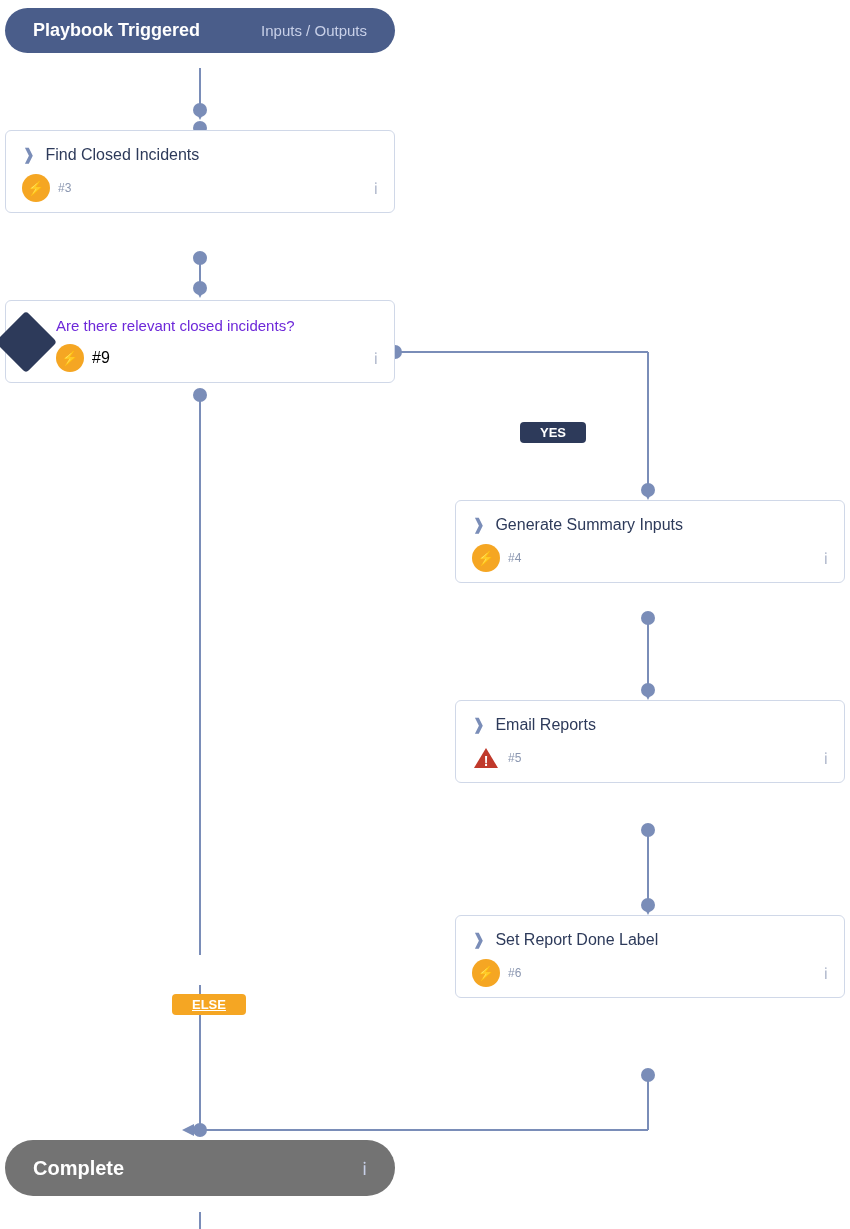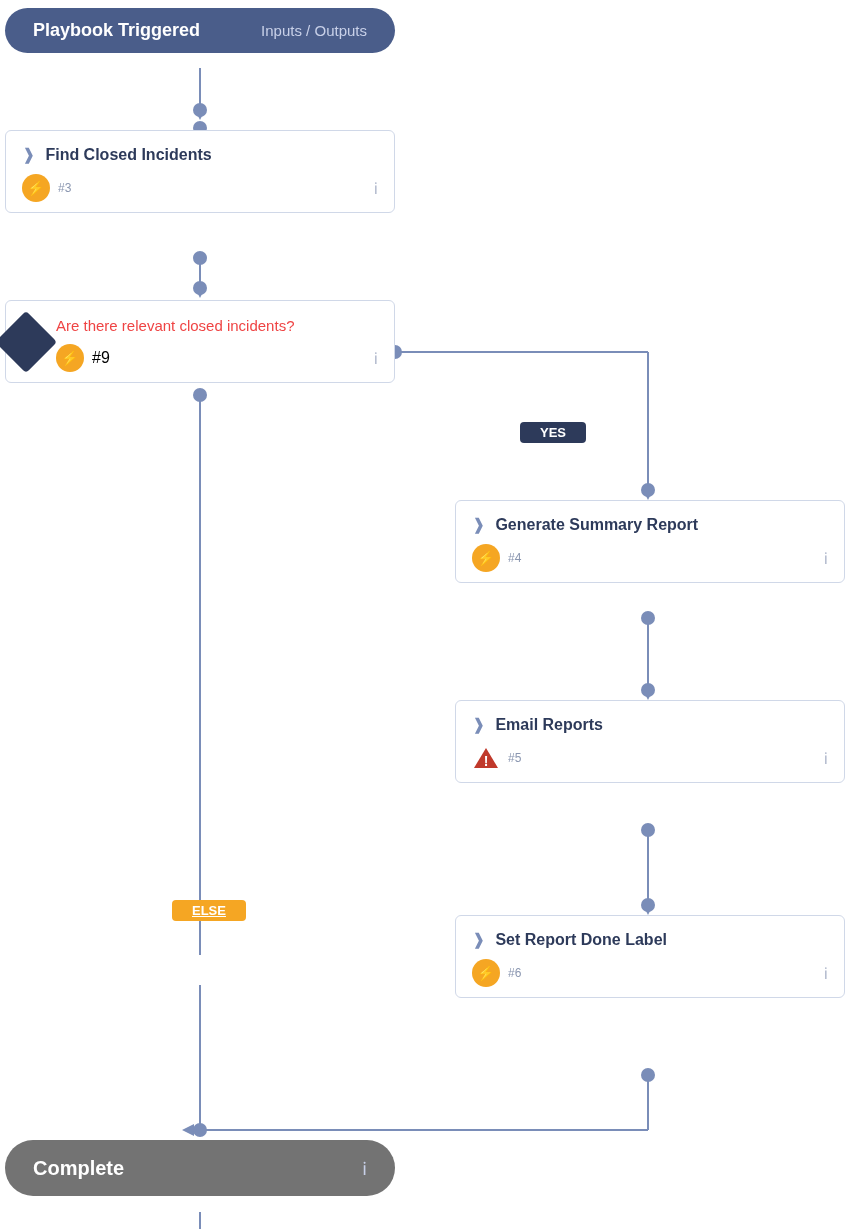--- a/index.html
+++ b/index.html
@@ -66,21 +66,21 @@
       gap: 10px;
       margin-bottom: 10px;
     }
     .task-node .chevron-icon {
       color: #7a8db8;
       font-size: 16px;
     }
     .task-node .task-title {
       font-size: 16px;
       color: #2d3a5a;
-      font-weight: 700;
+      font-weight: 400;
       text-align: center;
     }
     .task-node .task-footer {
       display: flex;
       align-items: center;
       justify-content: space-between;
     }
     .task-node .task-id {
       font-size: 12px;
       color: #8a96b0;
@@ -118,21 +118,21 @@
       top: 50%;
       transform: translateY(-50%);
       width: 44px;
       height: 44px;
       background: #2d3a5a;
       transform: translateY(-50%) rotate(45deg);
       border-radius: 4px;
     }
     .condition-node .task-title {
       font-size: 15px;
-      color: #ef4444;
+      color: #6d28d9;
       font-weight: 500;
       line-height: 1.4;
     }
     .condition-node .task-footer {
       display: flex;
       align-items: center;
       justify-content: space-between;
       margin-top: 8px;
     }
     
@@ -255,21 +255,21 @@
     </div>
   </div>
 
   <div class="node badge badge-yes" style="top:422px; left:520px; z-index:3;">
     <span>YES</span>
   </div>
 
   <div class="node task-node" style="top:500px; left:455px;">
     <div class="task-header">
       <span class="chevron-icon">❱</span>
-      <span class="task-title">Generate Summary Report</span>
+      <span class="task-title">Generate Summary Inputs</span>
     </div>
     <div class="task-footer">
       <div style="display:flex;align-items:center;gap:8px;">
         <div class="icon-circle-orange">⚡</div>
         <span class="task-id">#4</span>
       </div>
       <span class="info-icon">ℹ</span>
     </div>
   </div>
 
@@ -299,21 +299,21 @@
     </div>
     <div class="task-footer">
       <div style="display:flex;align-items:center;gap:8px;">
         <div class="icon-circle-orange">⚡</div>
         <span class="task-id">#6</span>
       </div>
       <span class="info-icon">ℹ</span>
     </div>
   </div>
 
-  <div class="node badge badge-else" style="top:900px; left:172px; z-index:3;text-decoration:underline;">
+  <div class="node badge badge-else" style="top:994px; left:172px; z-index:3;text-decoration:underline;">
     <span>ELSE</span>
   </div>
 
   <div class="node complete-node" style="top:1140px; left:5px;">
     <span class="title">Complete</span>
     <span class="info-icon" style="color:#c8d0e8;font-size:18px;">ℹ</span>
   </div>
 
 </div>
 

